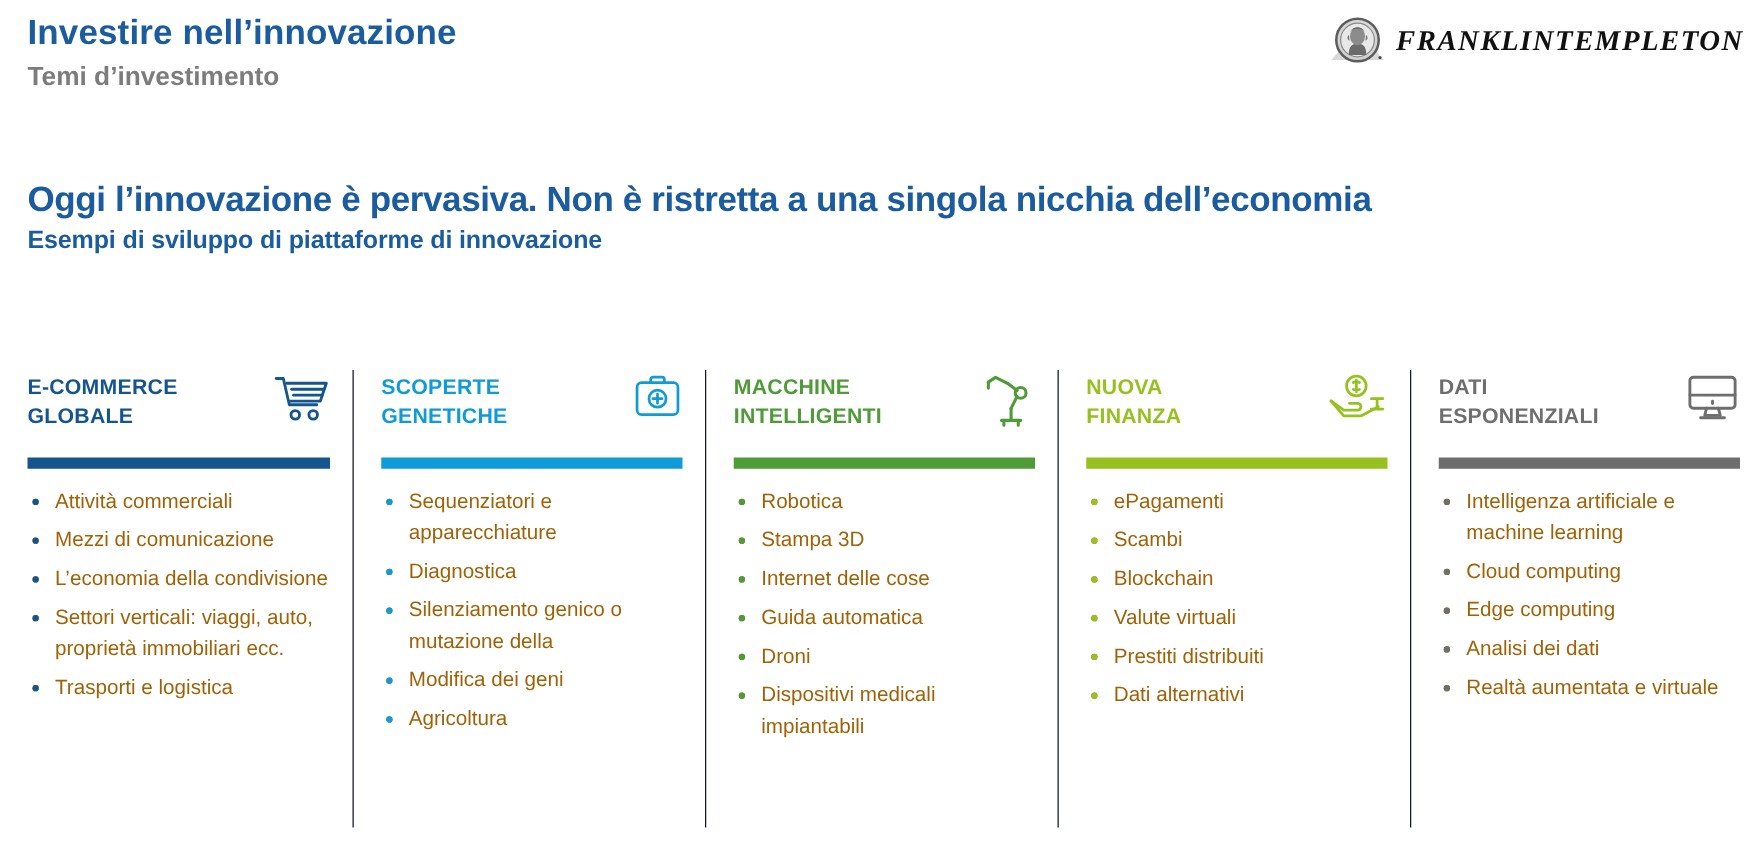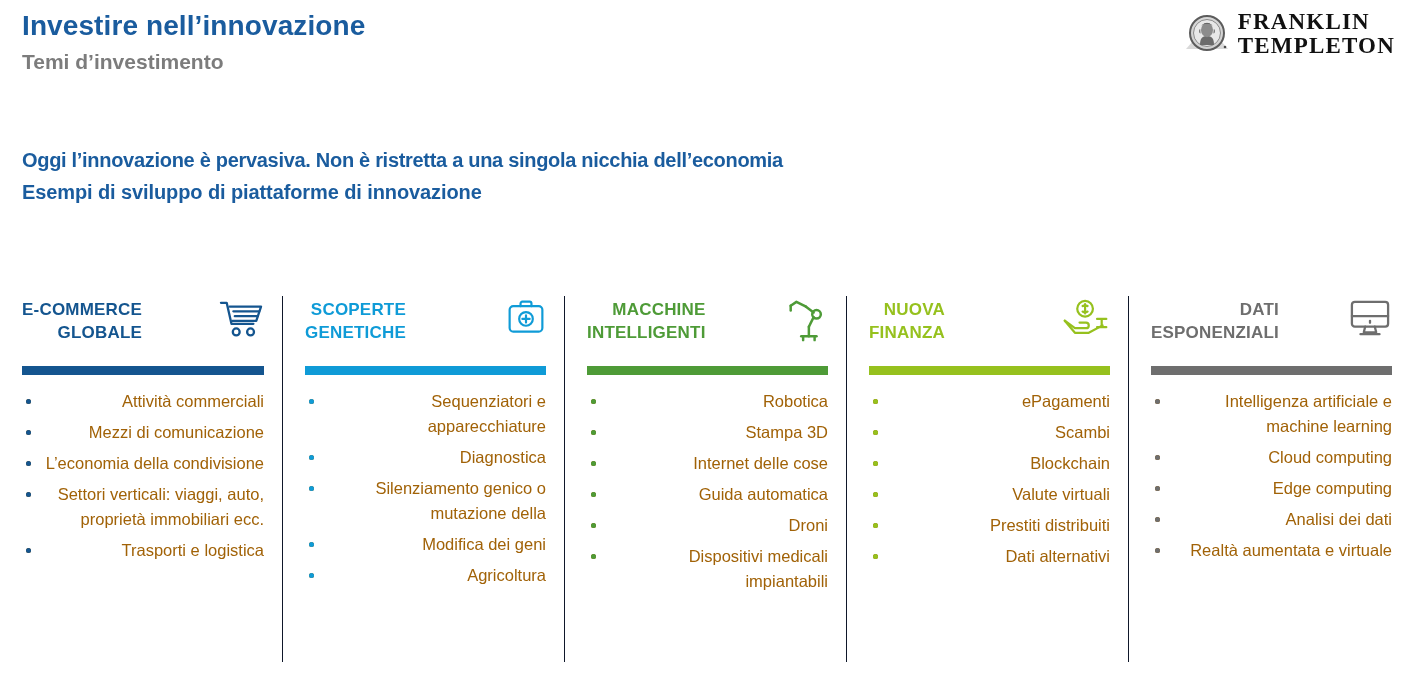--- a/index.html
+++ b/index.html
@@ -56,42 +56,43 @@
     gap: 8px;
   }
   .logo-medallion {
     width: 46px;
     height: 46px;
     position: relative;
     flex: 0 0 auto;
   }
   .logo-wordmark {
     display: flex;
-    flex-direction: column;
+    flex-direction: row;
     justify-content: center;
     font-family: "Liberation Serif", serif;
     color: #111111;
+    font-style: italic;
   }
   .logo-line1, .logo-line2 {
     font-size: 23px;
     font-weight: bold;
     letter-spacing: 1.2px;
     line-height: 24px;
     white-space: nowrap;
   }
 
   
   .headline-block {
     position: absolute;
     left: 22px;
     top: 145px;
     width: 1340px;
   }
   .headline {
-    font-size: 20px;
+    font-size: 28px;
     font-weight: bold;
     color: #1a5c9e;
     line-height: 30px;
     margin: 0;
     letter-spacing: -0.3px;
     white-space: nowrap;
   }
   .headline-sub {
     font-size: 20px;
     font-weight: bold;
@@ -103,21 +104,20 @@
   }
 
   
   .columns {
     position: absolute;
     left: 0;
     top: 296px;
     width: 1203px;
     height: 366px;
     display: flex;
-    text-align: right;
   }
   .col {
     position: relative;
     box-sizing: border-box;
     padding: 0 18px 0 22px;
     flex: 0 0 282px;
   }
   .col + .col {
     border-left: 1px solid #0f172a;
   }

